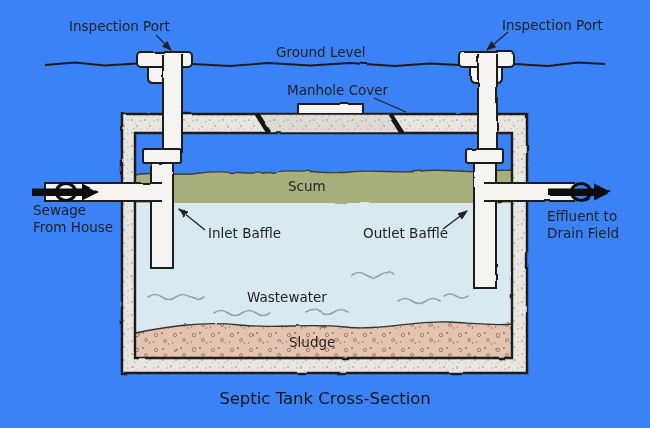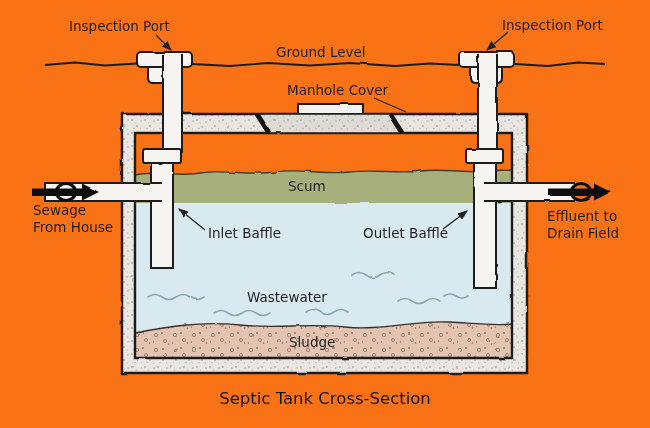--- a/index.html
+++ b/index.html
@@ -1,16 +1,16 @@
 <!DOCTYPE html>
 <html><head>
 <meta charset="utf-8">
 <style>
   html,body{margin:0;padding:0;background:#ffffff;}
-  .stage{position:relative;width:650px;height:428px;background:#f97316;overflow:hidden;}
+  .stage{position:relative;width:650px;height:428px;background:#3b82f6;overflow:hidden;}
   svg{display:block;}
   .lbl{font-family:"DejaVu Sans","Liberation Sans",sans-serif;font-size:13.5px;fill:#1f1f1f;}
   .ttl{font-family:"DejaVu Sans","Liberation Sans",sans-serif;font-size:16.5px;fill:#161616;}
   .pipe{fill:#f5f4f1;stroke:#1c1c1c;stroke-width:2;}
   .pipefill{fill:#f5f4f1;}
   .pipeline{stroke:#1c1c1c;stroke-width:2;fill:none;}
   .leader{stroke:#222;stroke-width:1.3;fill:none;}
   .flow{fill:#111111;}
 </style>
 </head>

